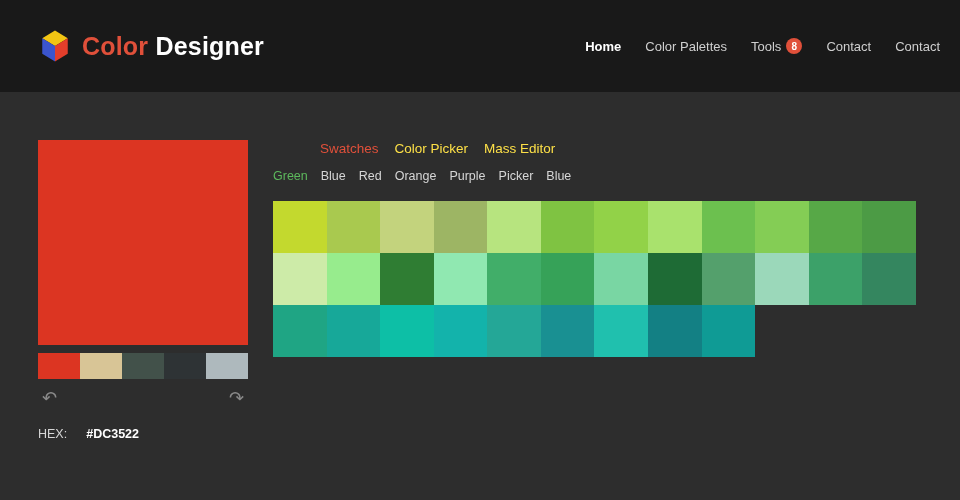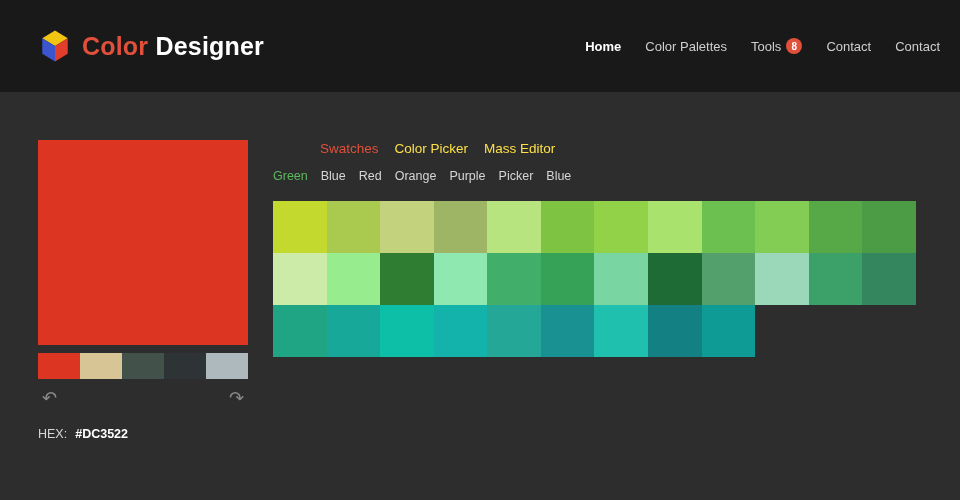--- a/index.html
+++ b/index.html
@@ -79,21 +79,21 @@
   .history-btn {
     color:#8a8a8a;
     font-size:18px;
     line-height:18px;
     cursor:pointer;
     user-select:none;
   }
 
   .info { margin-top:20px; font-size:12.5px; }
   .info-line { margin-bottom:9px; color:#d6d6d6; }
-  .info-line b { color:#ffffff; margin-left:8px; }
+  .info-line b { color:#ffffff; margin-left:19px; }
 
   
   .tabs { display:flex; gap:16px; font-size:13.5px; margin-top:1px; }
   .tab { color:#fde047; cursor:pointer; }
   .tab.active { color:var(--accent);margin-left:47px; }
 
   .families { display:flex; gap:13px; font-size:12.5px; margin-top:13px; }
   .family { color:#d6d6d6; cursor:pointer; }
   .family.active { color:var(--green-active); }
 

